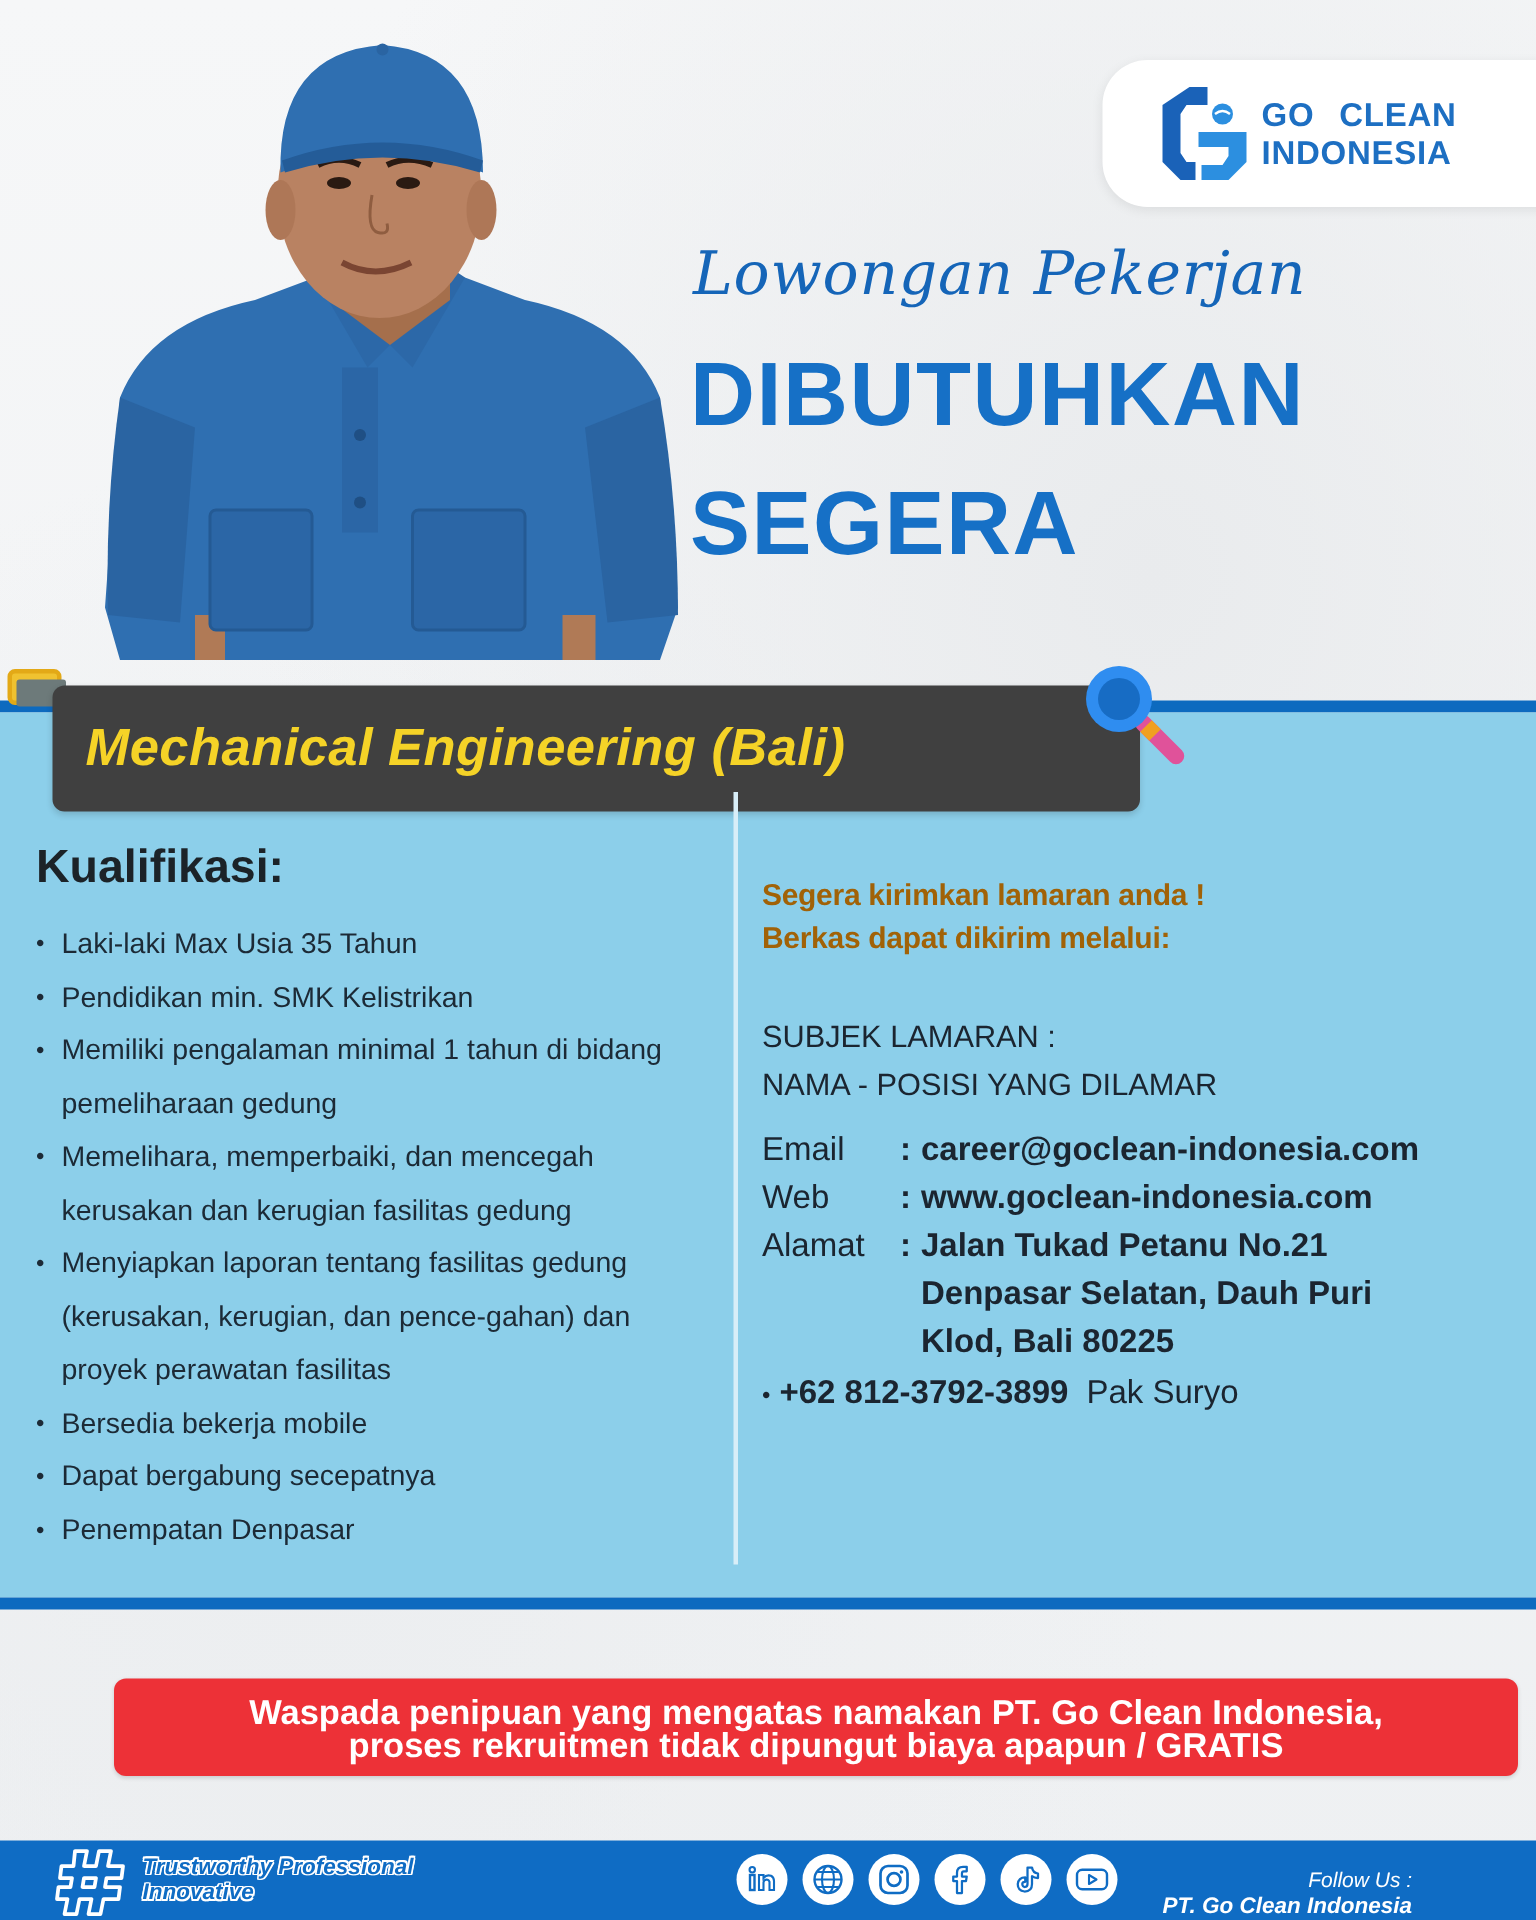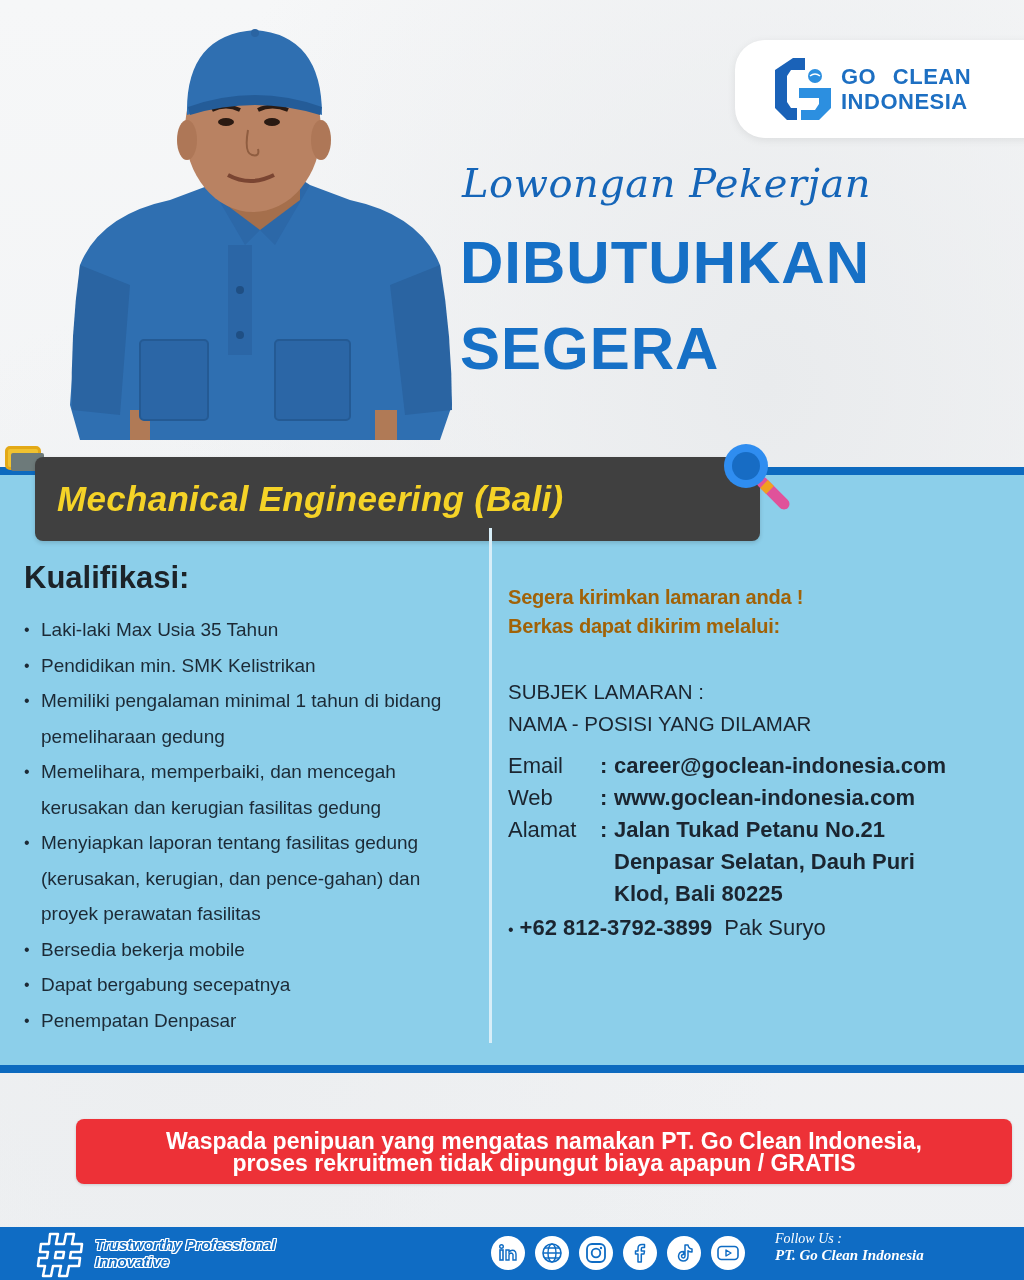--- a/index.html
+++ b/index.html
@@ -123,22 +123,22 @@
     font-family: "Liberation Sans", sans-serif; font-weight: 700; font-style: italic;
     color: #0f6cc4; font-size: 15px; line-height: 17px;
     -webkit-text-stroke: 0; text-shadow: 1px 0 #fff, -1px 0 #fff, 0 1px #fff, 0 -1px #fff, 1px 1px #fff, -1px -1px #fff, 1px -1px #fff, -1px 1px #fff;
   }
   .socials { position: absolute; left: 491px; top: 9px; display: flex; gap: 10px; }
   .social {
     width: 34px; height: 34px; border-radius: 50%; background: #ffffff;
     display: flex; align-items: center; justify-content: center;
   }
   .follow {
-    position: absolute; left: 775px; top: 3px;
-    font-family: Liberation Serif, serif; font-style: italic; color: #ffffff; line-height: 17px;
+    position: absolute; left: 775px; top: 18px;
+    font-family: Liberation Sans, sans-serif; font-style: italic; color: #ffffff; line-height: 17px; text-align: right;
   }
   .follow-label { font-size: 14px; display: block; }
   .follow-name { font-size: 15px; font-weight: 700; display: block; }
 </style>
 </head>
 <body>
 
 <div class="bg-texture"></div>
 
 <div class="logo-card">

